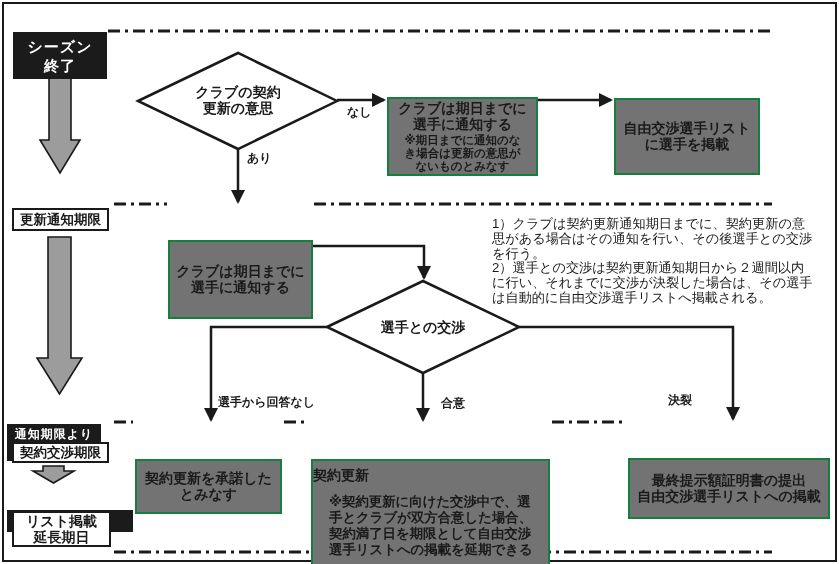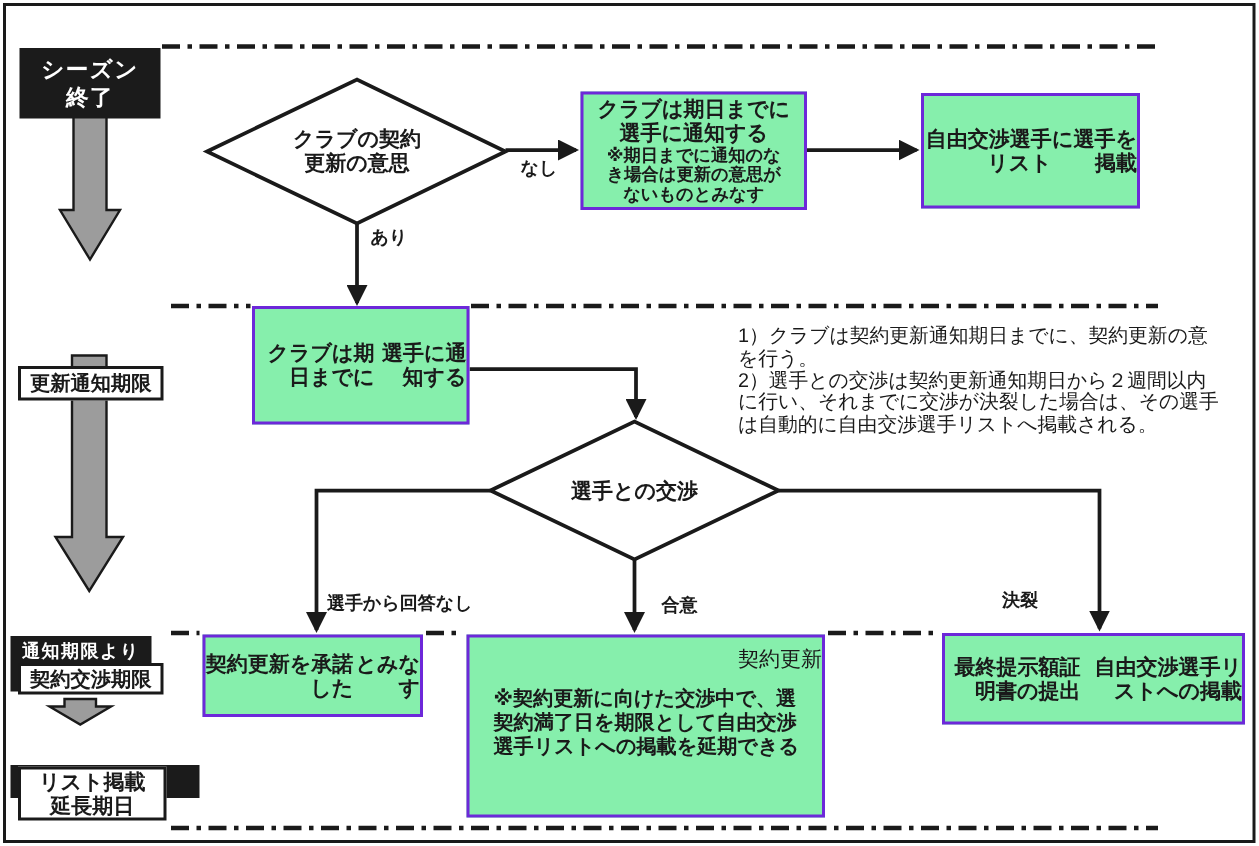--- a/index.html
+++ b/index.html
@@ -8,23 +8,23 @@
     font-family:"Liberation Sans","DejaVu Sans",sans-serif;color:#1a1a1a;
   }
   .abs{position:absolute;}
   #frame{left:2px;top:2px;width:831px;height:556px;border:2px solid #1a1a1a;}
   #diagram-svg{left:0;top:0;width:839px;height:564px;}
   .bbox{background:#1b1b1b;color:#fff;display:flex;flex-direction:column;
         align-items:center;justify-content:center;text-align:center;
         font-weight:600;letter-spacing:1px;margin-top:24px;}
   .wbox{background:#fff;border:2px solid #1a1a1a;display:flex;flex-direction:column;
         align-items:center;justify-content:center;text-align:center;font-weight:600;}
-  .procbox{background:#86efac;border:2px solid #6d28d9;box-sizing:border-box;}
-  .c-lines{display:flex;flex-direction:row;align-items:center;justify-content:center;
-           height:100%;text-align:right;font-weight:600;}
+  .procbox{background:#737373;border:2px solid #15803d;box-sizing:border-box;margin-top:36px;}
+  .c-lines{display:flex;flex-direction:column;align-items:center;justify-content:center;
+           height:100%;text-align:center;font-weight:600;}
   .f14{font-size:14px;line-height:15.5px;}
   .f15{font-size:15px;line-height:19px;}
   .note-s{font-size:11.5px;line-height:12.8px;font-weight:600;text-align:center;}
   .edge-label{font-size:12px;font-weight:600;white-space:nowrap;}
   .dtext{text-align:center;font-size:14px;line-height:15.5px;font-weight:600;}
   #side-notes{font-size:13.2px;line-height:14.8px;font-weight:500;white-space:nowrap;}
   #renewal-note{padding:0 6px;text-align:left;font-size:13.4px;line-height:16.2px;font-weight:600;}
 </style>
 </head>
 <body>
@@ -70,21 +70,21 @@
       <polygon points="138,101 238,53 337,101 238,149"></polygon>
       <polygon points="327,327 423,281 519,327 423,373"></polygon>
     </g>
   </svg>
 
   <div class="abs bbox f15" style="left:13px;top:8px;width:94px;height:47px;">
     <div>シーズン</div>
     <div>終了</div>
   </div>
 
-  <div class="abs wbox" style="left:12px;top:208px;width:93px;height:19px;font-size:13.5px;margin-top:36px;">
+  <div class="abs wbox" style="left:12px;top:208px;width:93px;height:19px;font-size:13.5px;">
     <div>更新通知期限</div>
   </div>
 
   <div class="abs bbox" style="left:7px;top:400px;width:94px;height:37px;font-size:12px;line-height:17px;">
     <div>通知期限より</div>
     <div>２週間</div>
   </div>
   <div class="abs wbox" style="left:12px;top:442px;width:93px;height:17px;font-size:13.5px;">
     <div>契約交渉期限</div>
   </div>
@@ -132,42 +132,44 @@
   </div>
 
   <div class="abs procbox" style="left:135px;top:423px;width:147px;height:55px;">
     <div class="c-lines f14">
       <div>契約更新を承諾した</div>
       <div>とみなす</div>
     </div>
   </div>
 
   <div class="abs procbox" style="left:311px;top:423px;width:239px;height:122px;">
-    <div class="f14" style="text-align:right;font-weight:400;margin-top:7px;padding-left:36px;">契約更新</div>
+    <div class="f14" style="text-align:left;font-weight:700;margin-top:7px;">契約更新</div>
     <div id="renewal-note" style="margin-top:10px;padding-left:16px;">
       <div>※契約更新に向けた交渉中で、選</div>
+      <div>手とクラブが双方合意した場合、</div>
       <div>契約満了日を期限として自由交渉</div>
       <div>選手リストへの掲載を延期できる</div>
     </div>
   </div>
 
   <div class="abs procbox" style="left:628px;top:422px;width:202px;height:61px;">
     <div class="c-lines f14">
       <div>最終提示額証明書の提出</div>
       <div>自由交渉選手リストへの掲載</div>
     </div>
   </div>
 
   <div class="abs edge-label" style="left:347px;top:104px;">なし</div>
   <div class="abs edge-label" style="left:247px;top:150px;">あり</div>
   <div class="abs edge-label" style="left:218px;top:394px;">選手から回答なし</div>
   <div class="abs edge-label" style="left:441px;top:395px;">合意</div>
   <div class="abs edge-label" style="left:668px;top:392px;">決裂</div>
 
   <div id="side-notes" class="abs" style="left:492px;top:217px;width:344px;">
     <div>1）クラブは契約更新通知期日までに、契約更新の意</div>
+    <div>思がある場合はその通知を行い、その後選手との交渉</div>
     <div>を行う。</div>
     <div>2）選手との交渉は契約更新通知期日から２週間以内</div>
     <div>に行い、それまでに交渉が決裂した場合は、その選手</div>
     <div>は自動的に自由交渉選手リストへ掲載される。</div>
   </div>
 
 </div>
 
 </body></html>

